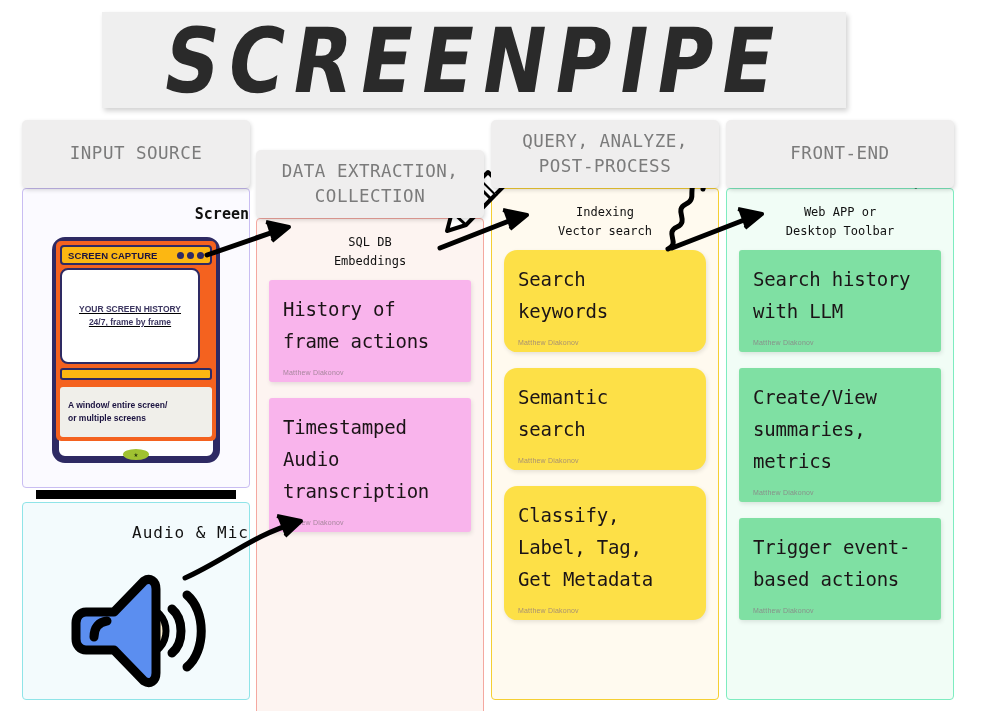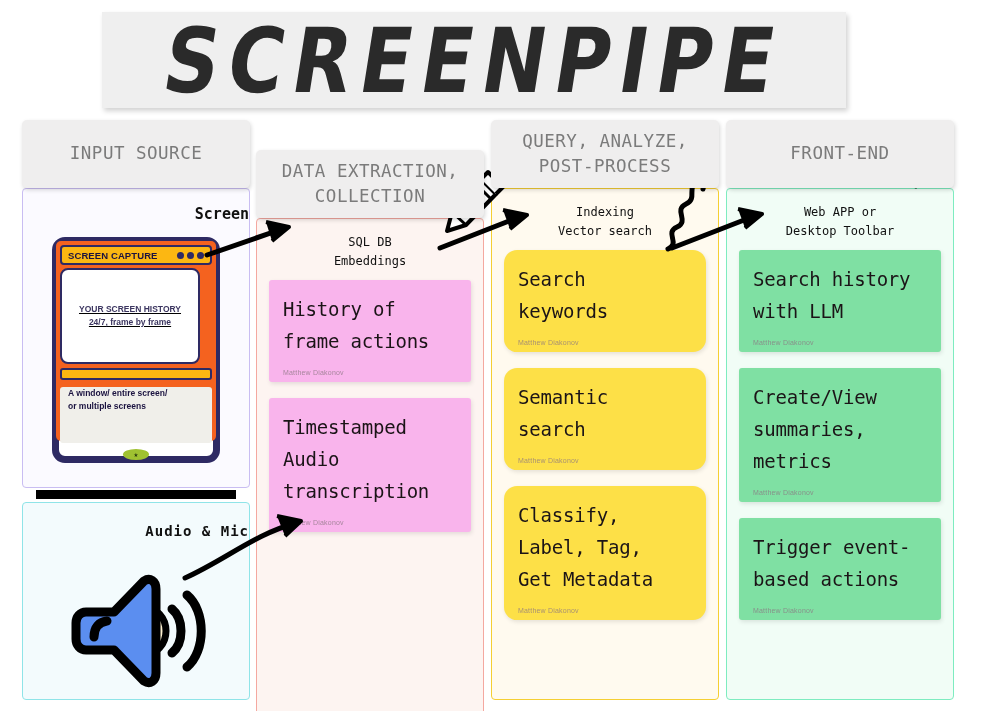--- a/index.html
+++ b/index.html
@@ -151,21 +151,21 @@
     border: 1.5px solid #8fe4e8;
   }
   .panel-title {
     font-family: "DejaVu Sans Mono", monospace;
     font-size: 15px;
     color: #111111;
     text-align: right;
     padding-top: 16px;
     font-weight: 700;
   }
-  .panel-title.audio { font-weight: 700; font-size: 14px; padding-top: 20px; letter-spacing: 1px;}
+  .panel-title.audio { font-weight: 400; font-size: 16px; padding-top: 20px; letter-spacing: 1px;}
 
   
   .sc-wrap {
     position: absolute;
     left: 50%;
     transform: translateX(-50%);
     top: 48px;
     width: 168px;
     height: 226px;
   }
@@ -233,25 +233,25 @@
     left: 8px; right: 8px; top: 131px;
     height: 12px;
     background: #fcb712;
     border: 2px solid #2e2a63;
     border-radius: 3px;
     box-sizing: border-box;
   }
   .sc-note {
     position: absolute;
     left: 8px; right: 8px; top: 150px;
-    height: 56px;
+    height: 50px;
     background: #f0efea;
     border-radius: 3px;
     display: flex;
-    align-items: flex-start;
+    align-items: center;
     padding: 0 8px;
     box-sizing: border-box;
   }
   .sc-note-text {
     font-family: "Liberation Sans", sans-serif;
     font-size: 8.5px;
     font-weight: 700;
     color: #1b1340;
     line-height: 1.5;
     white-space: pre-line;

